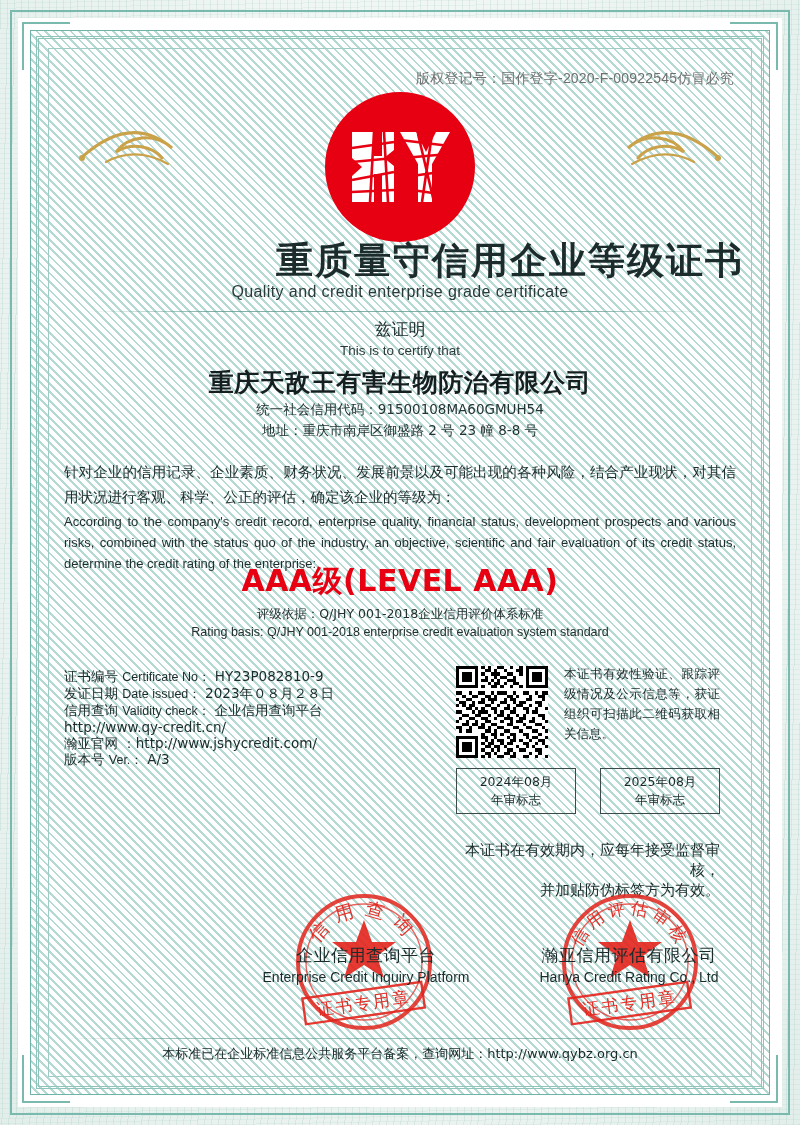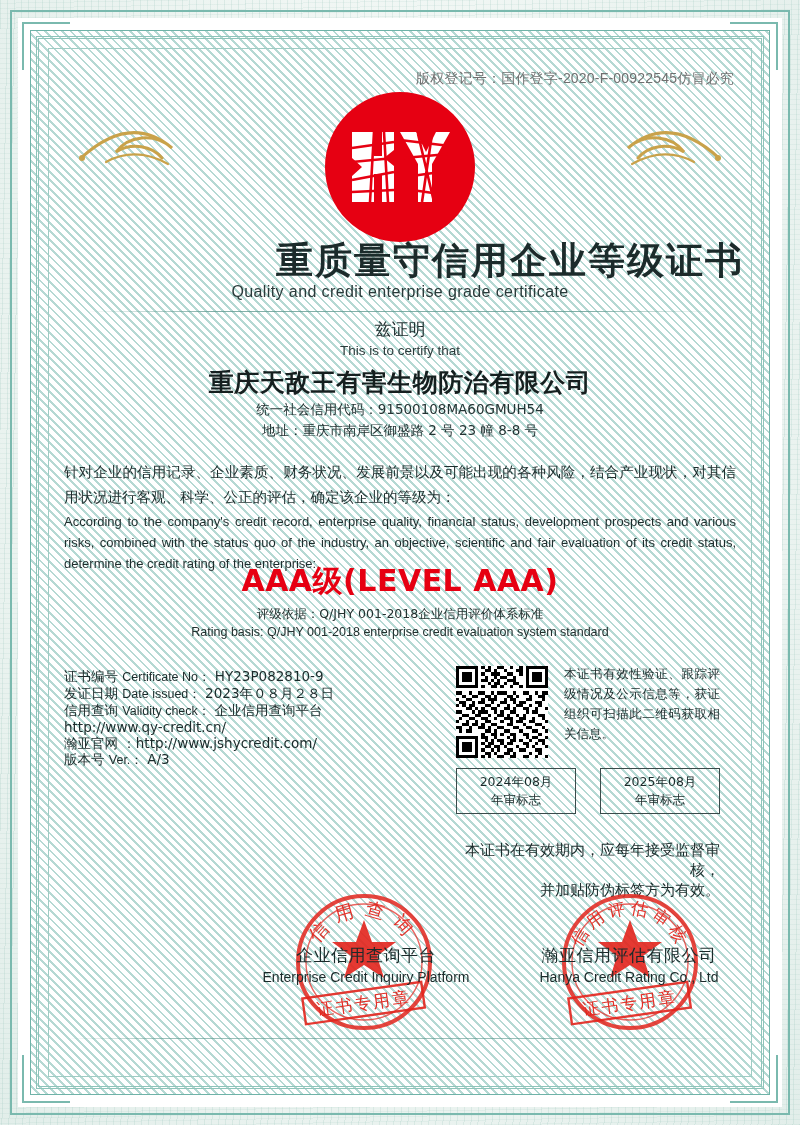--- a/index.html
+++ b/index.html
@@ -582,15 +582,16 @@
     <div class="org-left">
       <div class="org-cn">企业信用查询平台</div>
       <div class="org-en">Enterprise Credit Inquiry Platform</div>
     </div>
     <div class="org-right">
       <div class="org-cn">瀚亚信用评估有限公司</div>
       <div class="org-en">Hanya Credit Rating Co., Ltd</div>
     </div>
 
     <div class="footer-rule"></div>
+    <div class="footer">本标准已在企业标准信息公共服务平台备案，查询网址：http://www.qybz.org.cn</div>
 
   </div>
 </div>
 
 </body></html>

